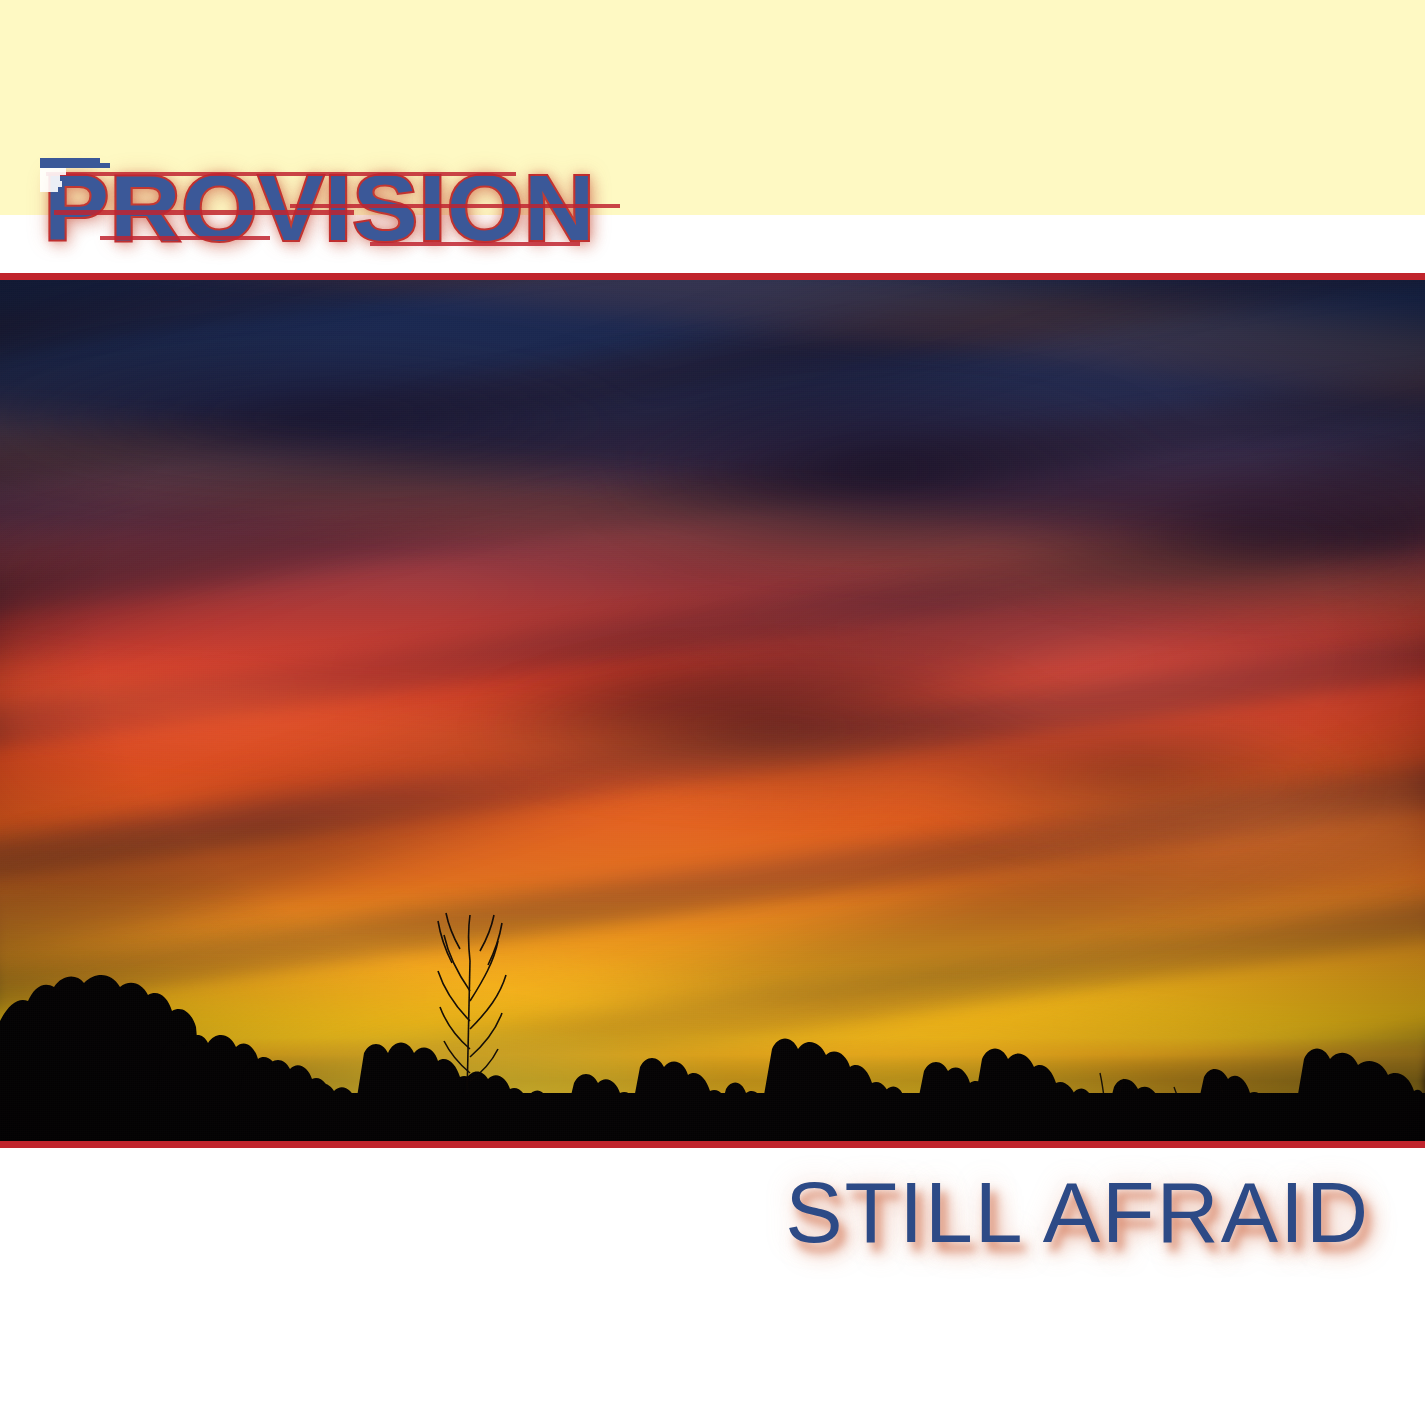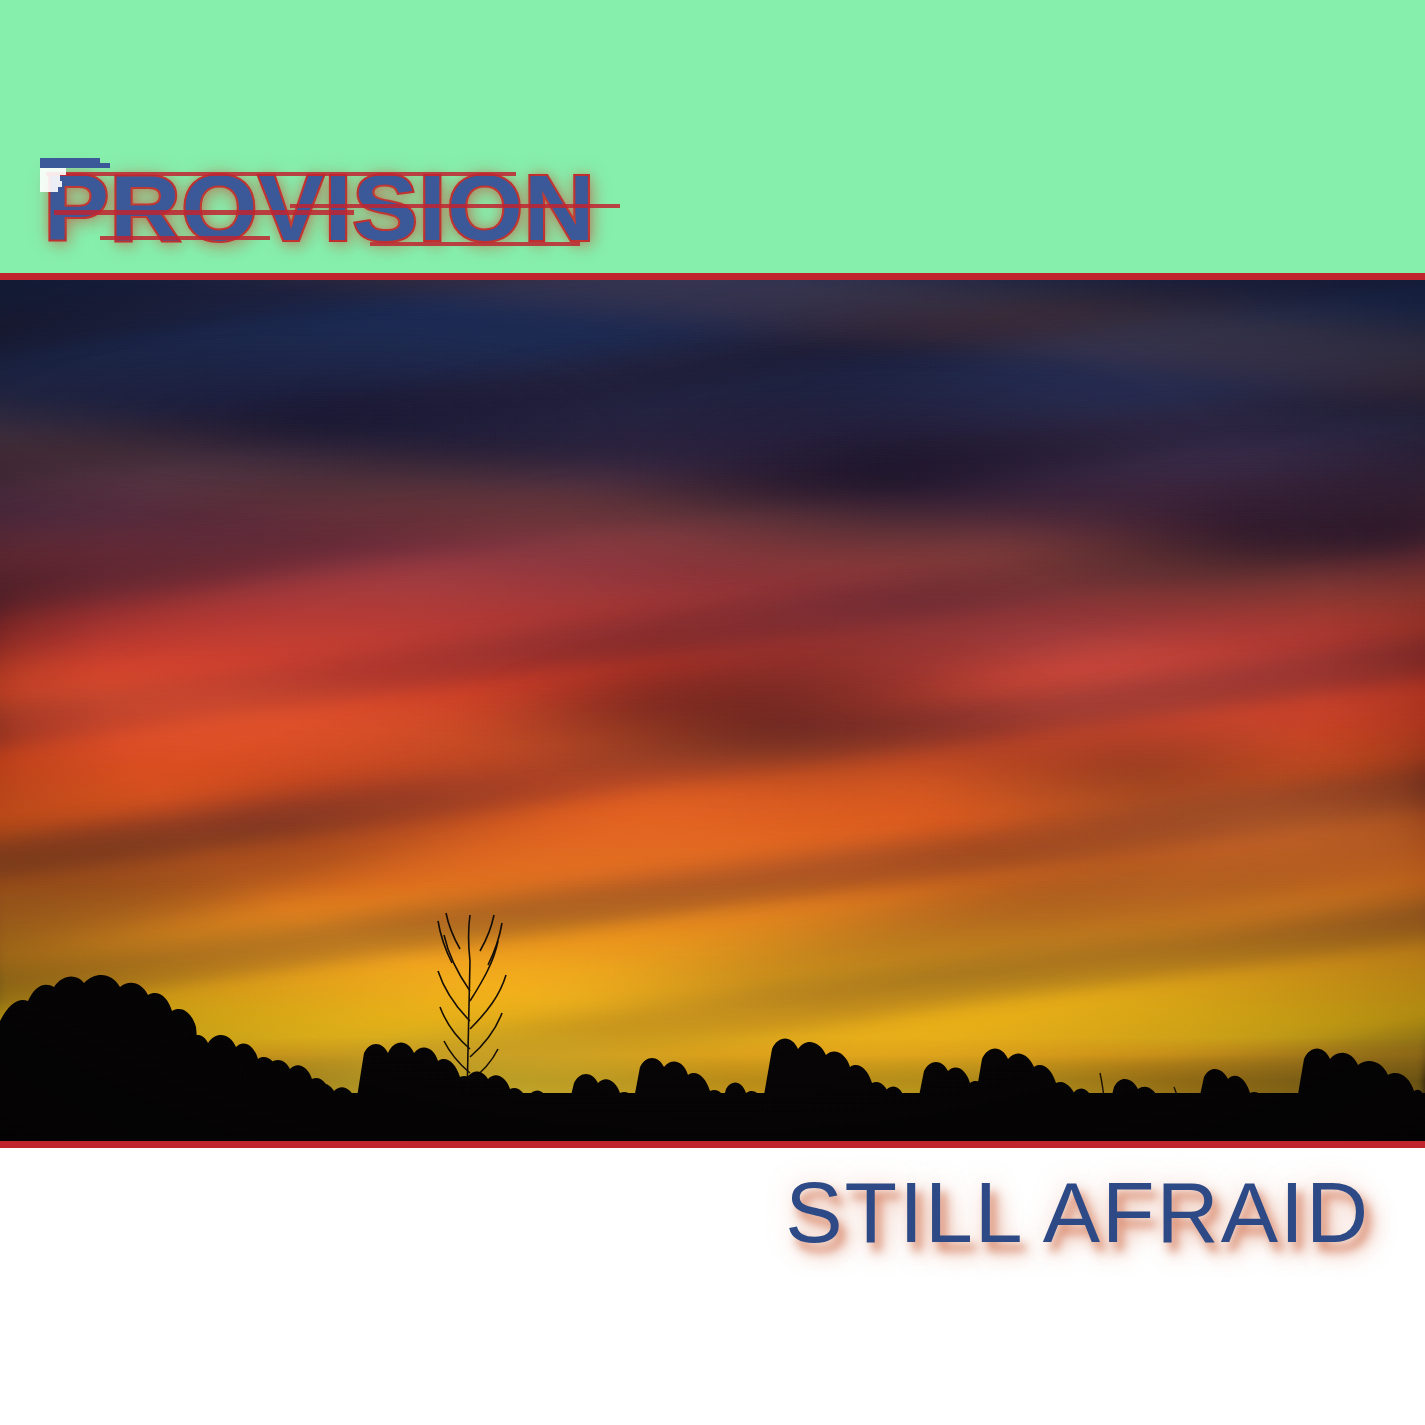--- a/index.html
+++ b/index.html
@@ -19,22 +19,22 @@
     background: #ffffff;
     overflow: hidden;
   }
 
   
   .logo-zone {
     position: absolute;
     left: 0;
     top: 0;
     width: 1425px;
-    height: 273px;
-    background: #86efac;
+    height: 215px;
+    background: #fef9c3;
   }
 
   .band-logo {
     position: absolute;
     left: 44px;
     top: 160px;
     font-family: "Liberation Sans", sans-serif;
     font-weight: bold;
     font-size: 92px;
     line-height: 96px;

